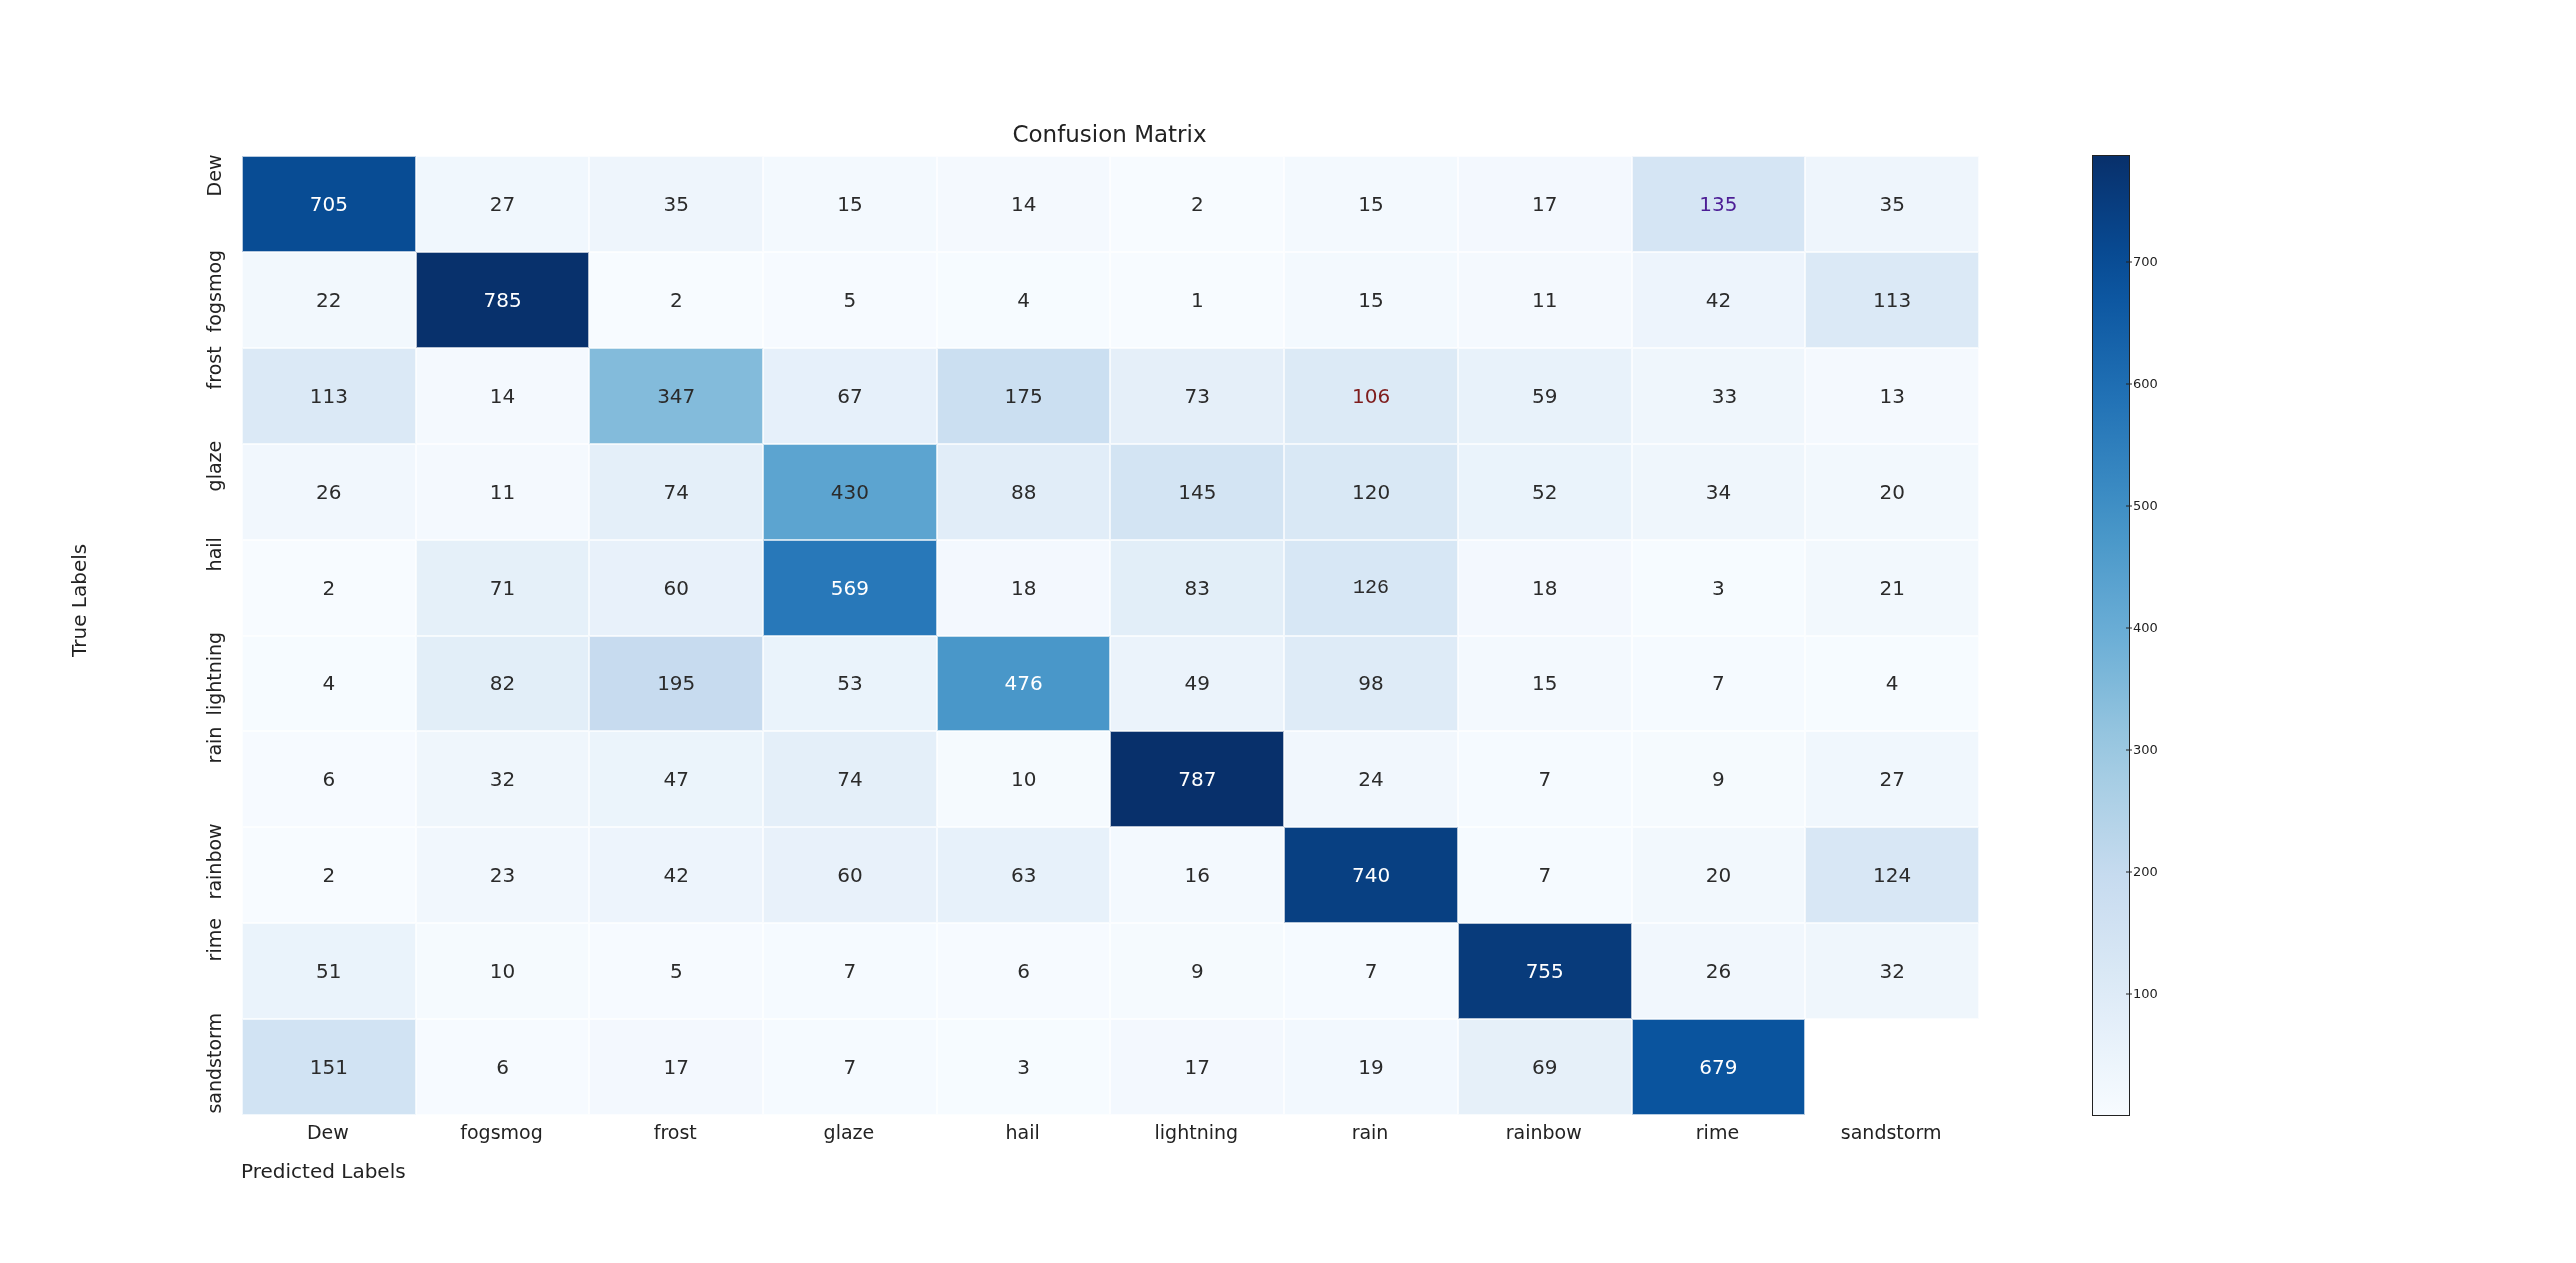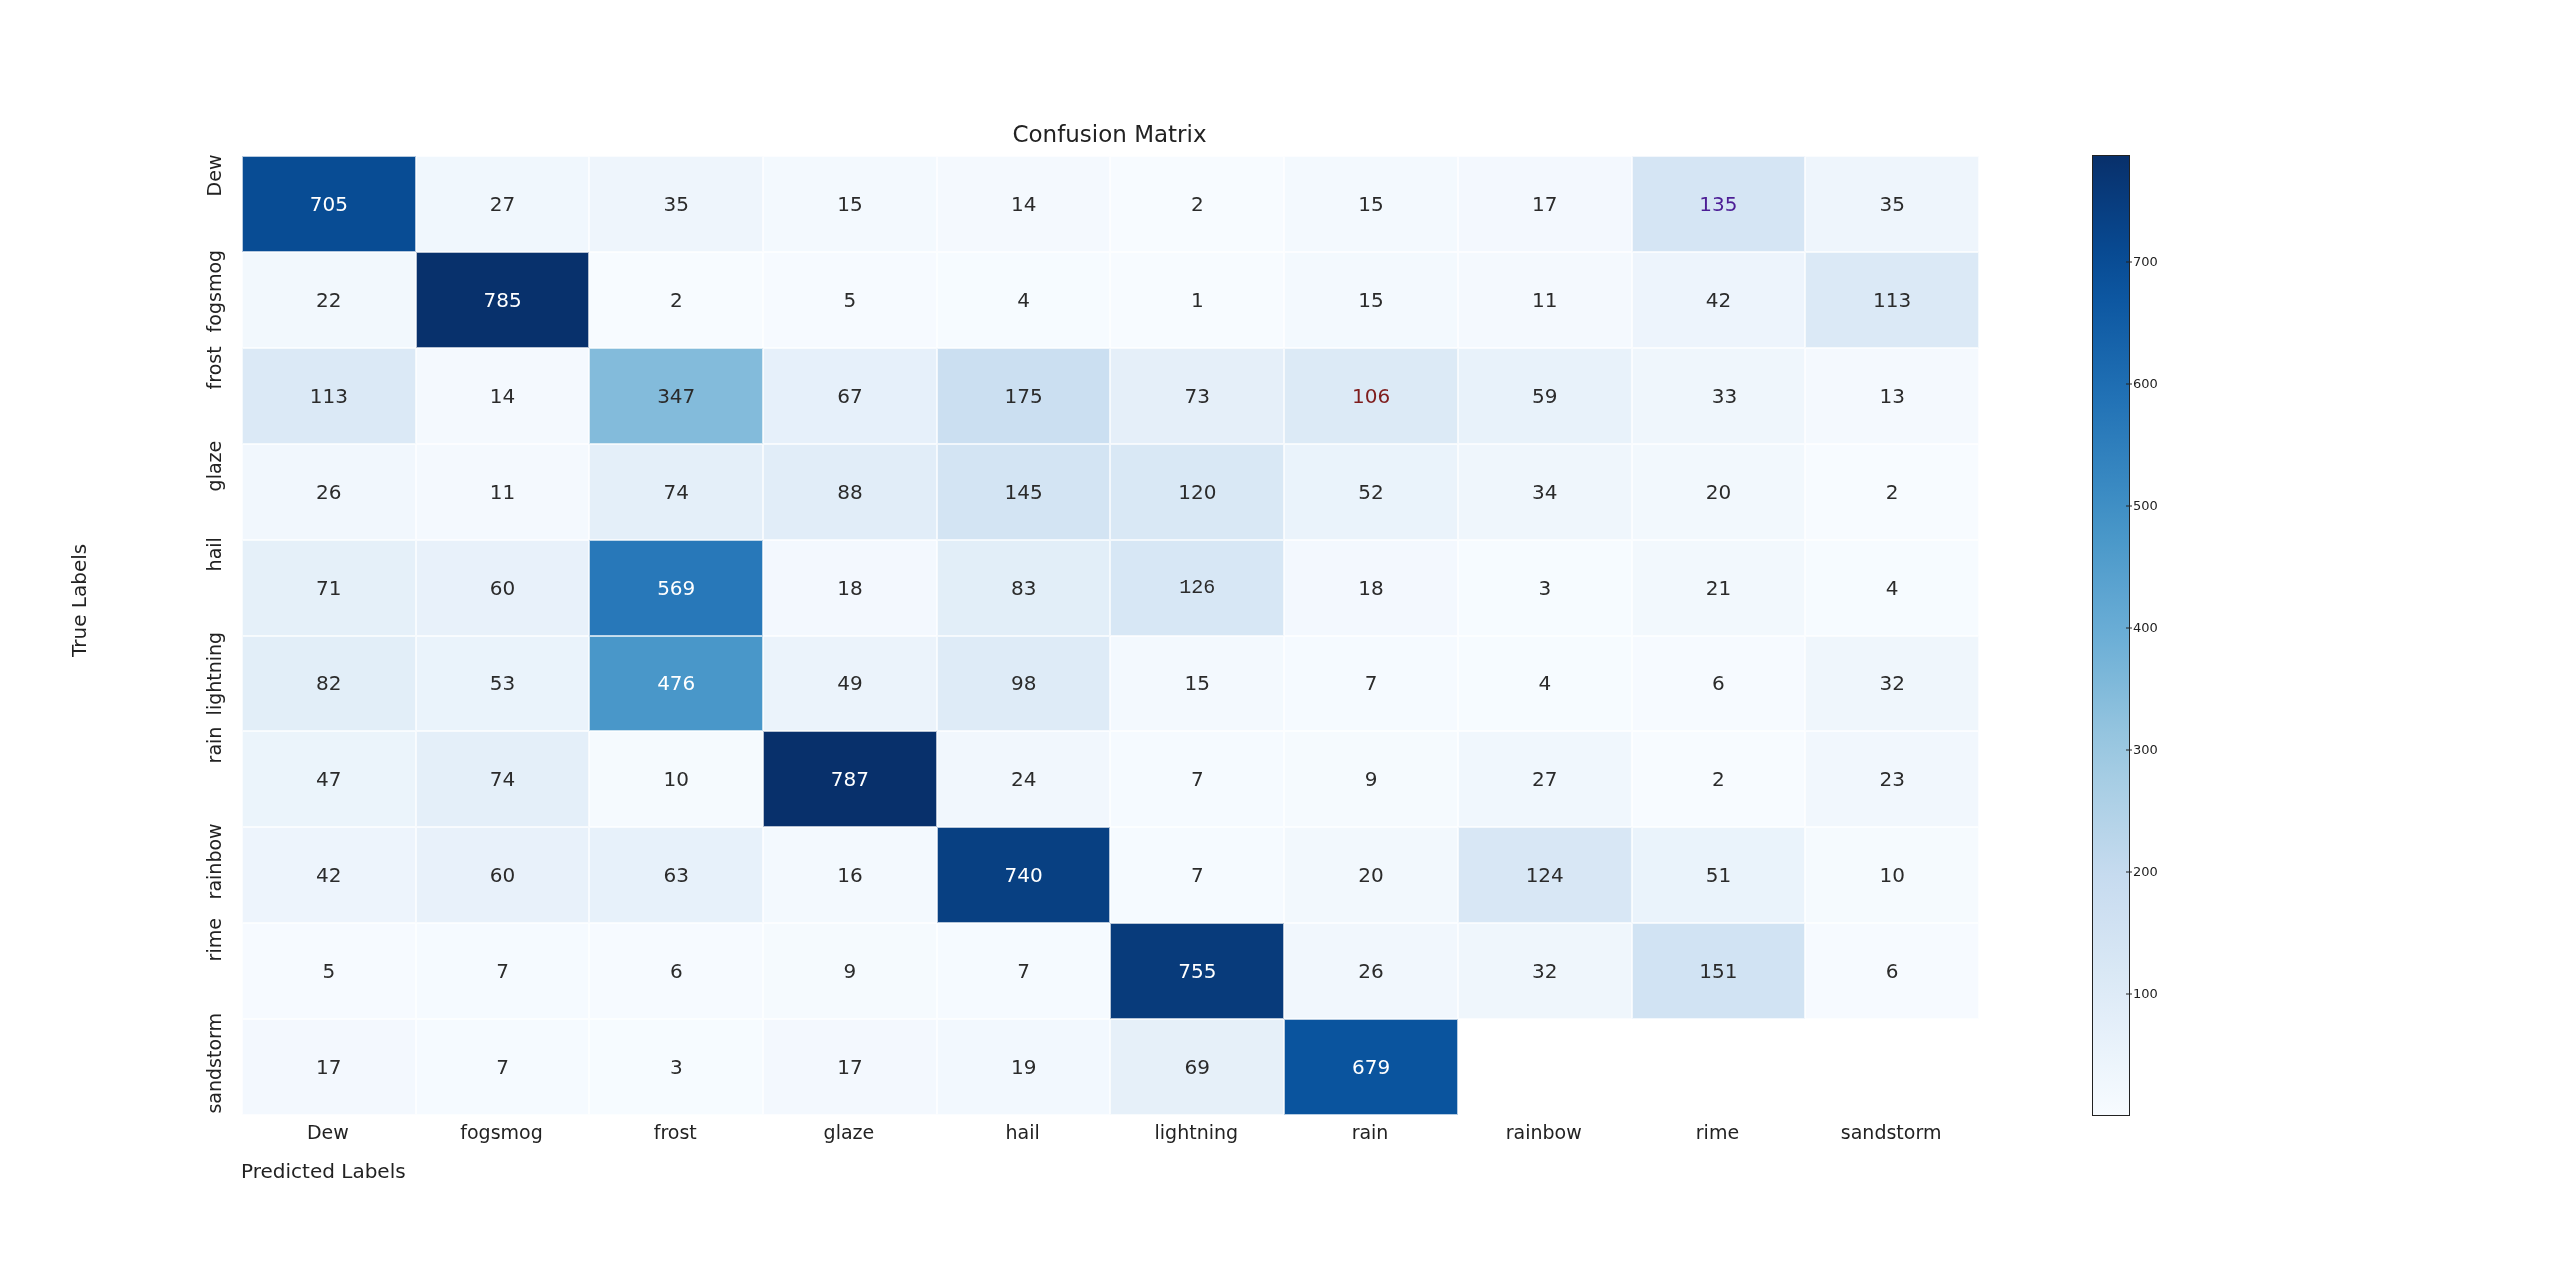--- a/index.html
+++ b/index.html
@@ -175,38 +175,40 @@
       <div class="cell" style="background: rgb(230, 240, 250); color: rgb(43, 43, 43);">67</div>
       <div class="cell" style="background: rgb(203, 223, 241); color: rgb(43, 43, 43);">175</div>
       <div class="cell" style="background: rgb(229, 239, 249); color: rgb(43, 43, 43);">73</div>
       <div class="cell" style="background: rgb(220, 234, 246); color: #7f1d1d;">106</div>
       <div class="cell" style="background: rgb(232, 242, 250); color: rgb(43, 43, 43);">59</div>
       <div class="cell" style="background: rgb(239, 246, 252); color: rgb(43, 43, 43); padding-left: 12px;">33</div>
       <div class="cell" style="background: rgb(244, 249, 254); color: rgb(43, 43, 43);">13</div>
       <div class="cell" style="background: rgb(241, 247, 253); color: rgb(43, 43, 43);">26</div>
       <div class="cell" style="background: rgb(244, 249, 254); color: rgb(43, 43, 43);">11</div>
       <div class="cell" style="background: rgb(228, 239, 249); color: rgb(43, 43, 43);">74</div>
+      <div class="cell" style="background: rgb(92, 164, 208); color: rgb(43, 43, 43);">430</div>
       <div class="cell" style="background: rgb(225, 237, 248); color: rgb(43, 43, 43);">88</div>
       <div class="cell" style="background: rgb(211, 228, 243); color: rgb(43, 43, 43);">145</div>
       <div class="cell" style="background: rgb(217, 232, 245); color: rgb(43, 43, 43);">120</div>
       <div class="cell" style="background: rgb(234, 243, 251); color: rgb(43, 43, 43);">52</div>
       <div class="cell" style="background: rgb(239, 246, 252); color: rgb(43, 43, 43);">34</div>
       <div class="cell" style="background: rgb(242, 248, 253); color: rgb(43, 43, 43);">20</div>
       <div class="cell" style="background: rgb(247, 251, 255); color: rgb(43, 43, 43);">2</div>
       <div class="cell" style="background: rgb(229, 240, 249); color: rgb(43, 43, 43);">71</div>
       <div class="cell" style="background: rgb(232, 241, 250); color: rgb(43, 43, 43);">60</div>
       <div class="cell" style="background: rgb(40, 120, 185); color: rgb(255, 255, 255);">569</div>
       <div class="cell" style="background: rgb(243, 248, 254); color: rgb(43, 43, 43);">18</div>
       <div class="cell" style="background: rgb(226, 238, 248); color: rgb(43, 43, 43);">83</div>
       <div class="cell" style="background: rgb(215, 231, 245); color: rgb(43, 43, 43); font-family: Liberation Mono, monospace;">126</div>
       <div class="cell" style="background: rgb(243, 248, 254); color: rgb(43, 43, 43);">18</div>
       <div class="cell" style="background: rgb(246, 251, 255); color: rgb(43, 43, 43);">3</div>
       <div class="cell" style="background: rgb(242, 248, 253); color: rgb(43, 43, 43);">21</div>
       <div class="cell" style="background: rgb(246, 251, 255); color: rgb(43, 43, 43);">4</div>
       <div class="cell" style="background: rgb(226, 238, 248); color: rgb(43, 43, 43);">82</div>
+      <div class="cell" style="background: rgb(199, 219, 239); color: rgb(43, 43, 43);">195</div>
       <div class="cell" style="background: rgb(234, 243, 251); color: rgb(43, 43, 43);">53</div>
       <div class="cell" style="background: rgb(73, 151, 201); color: rgb(255, 255, 255);">476</div>
       <div class="cell" style="background: rgb(235, 243, 251); color: rgb(43, 43, 43);">49</div>
       <div class="cell" style="background: rgb(222, 235, 247); color: rgb(43, 43, 43);">98</div>
       <div class="cell" style="background: rgb(243, 249, 254); color: rgb(43, 43, 43);">15</div>
       <div class="cell" style="background: rgb(245, 250, 255); color: rgb(43, 43, 43);">7</div>
       <div class="cell" style="background: rgb(246, 251, 255); color: rgb(43, 43, 43);">4</div>
       <div class="cell" style="background: rgb(246, 250, 255); color: rgb(43, 43, 43);">6</div>
       <div class="cell" style="background: rgb(239, 246, 252); color: rgb(43, 43, 43);">32</div>
       <div class="cell" style="background: rgb(235, 244, 251); color: rgb(43, 43, 43);">47</div>

